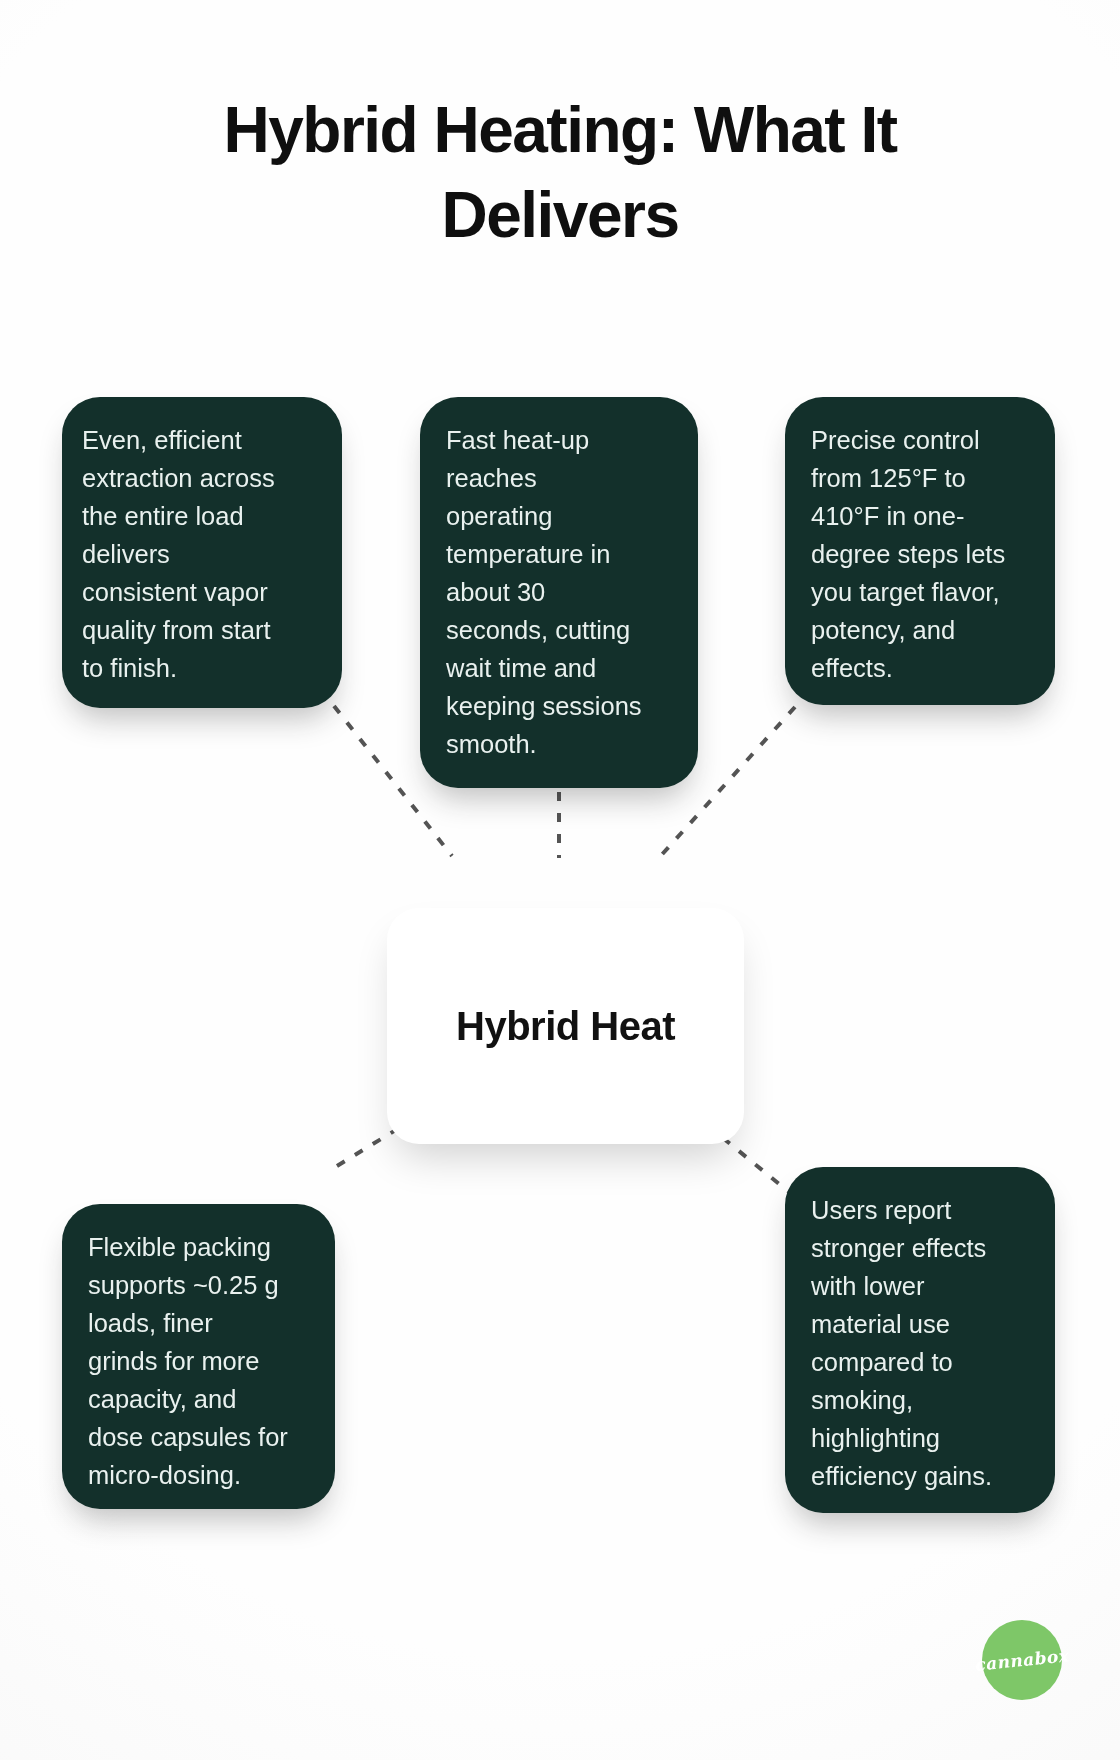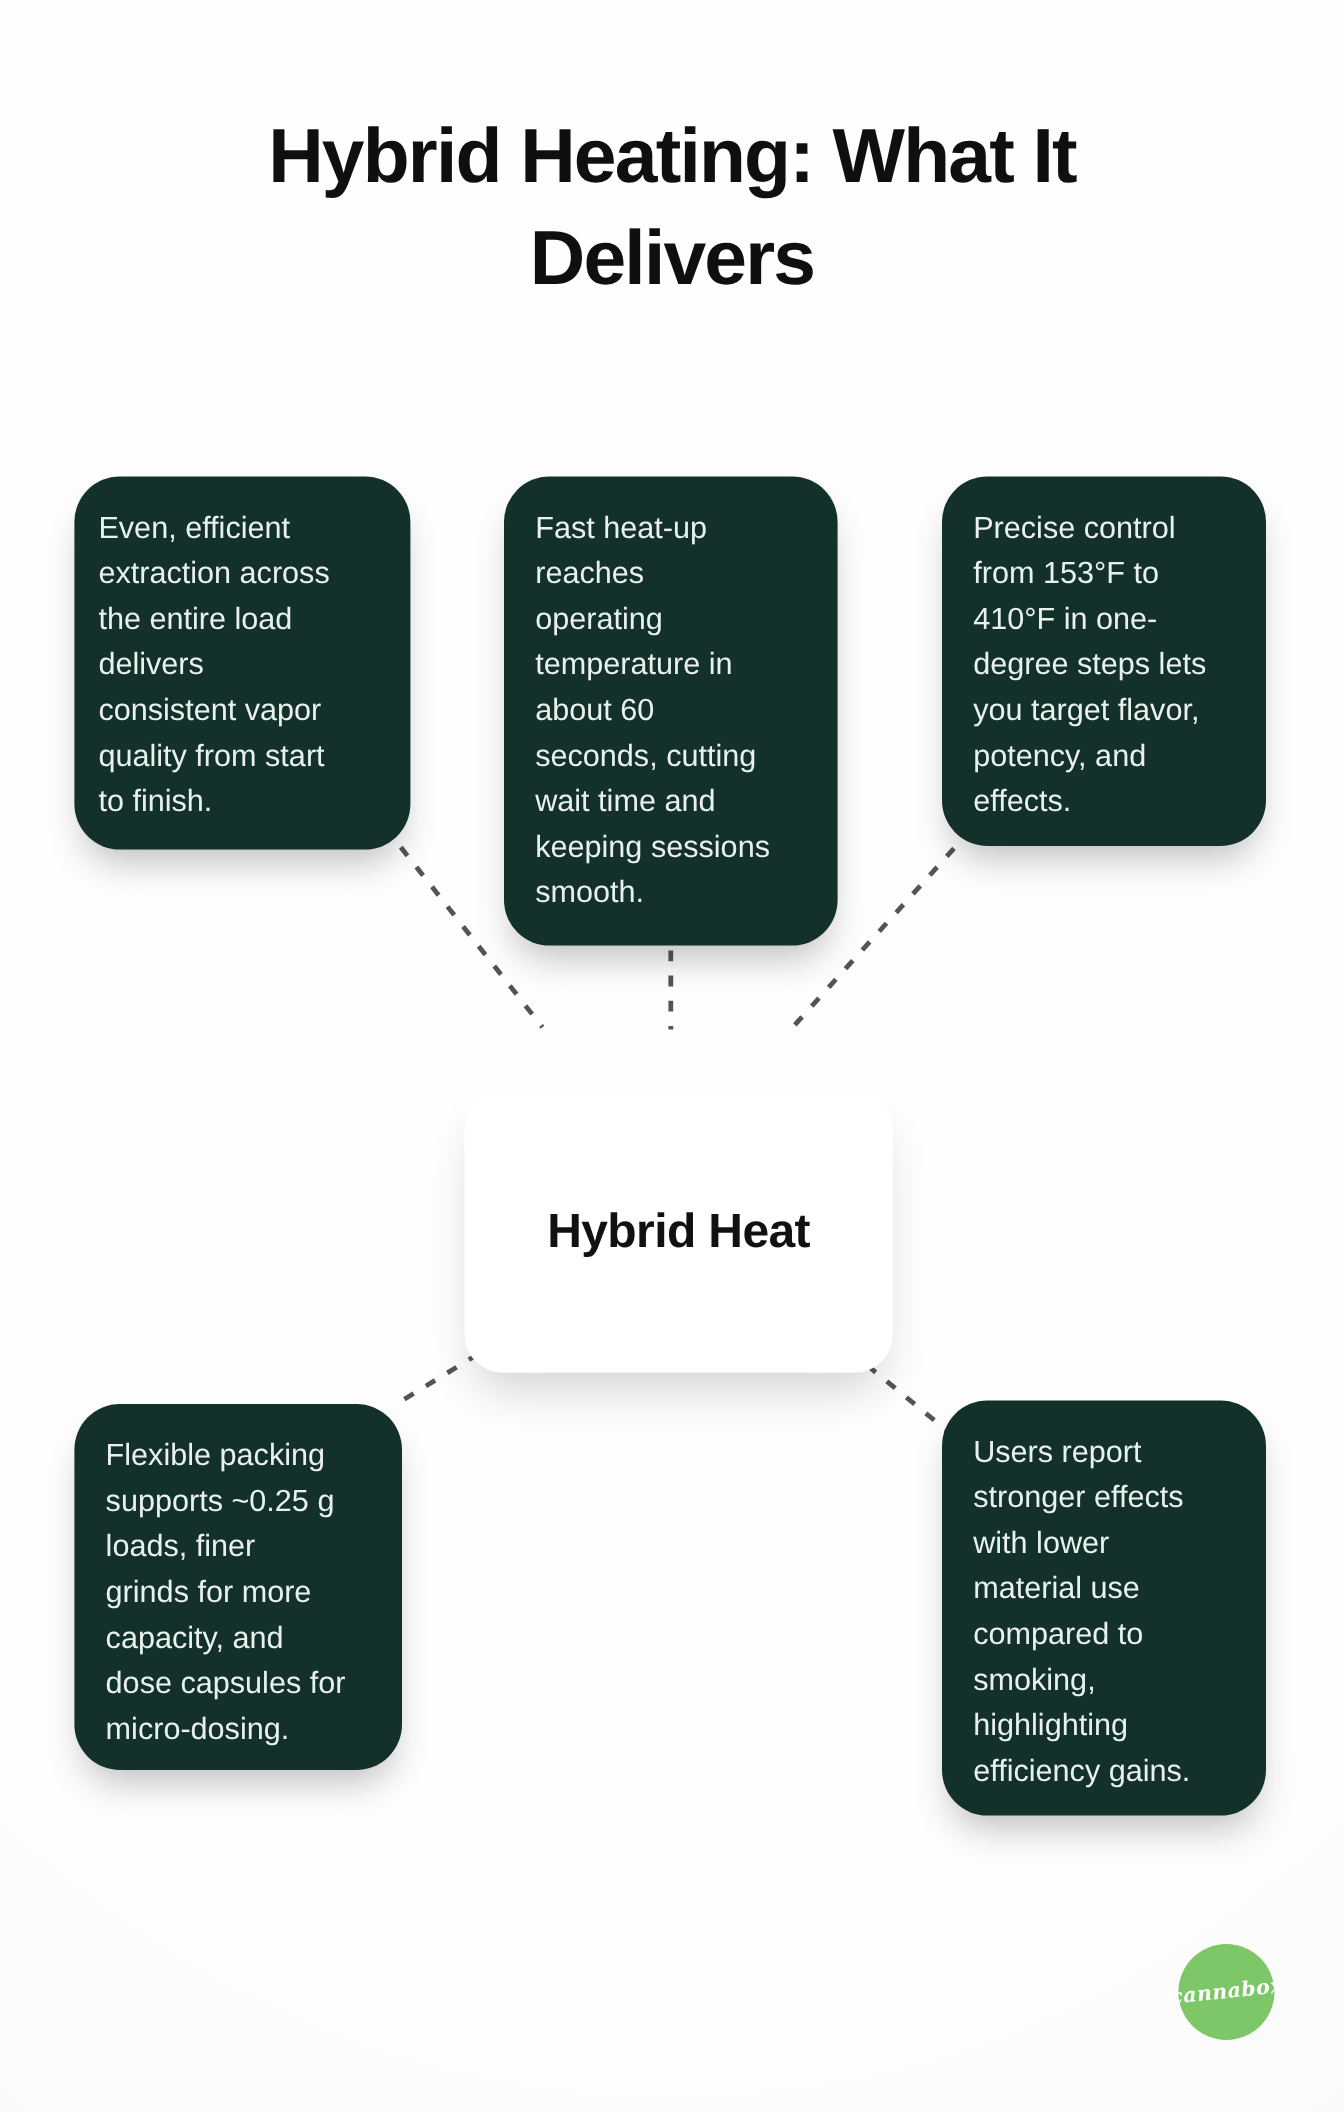--- a/index.html
+++ b/index.html
@@ -56,21 +56,21 @@
     border-radius:38px;
     padding:24px 26px;
     font-size:25.5px;
     line-height:38px;
     white-space:pre-line;
     box-shadow:0 18px 30px -8px rgba(30,30,30,0.28);
   }
   .card.c1{left:62px;  top:397px;  width:280px; height:311px;padding-left:20px;}
   .card.c2{left:420px; top:397px;  width:278px; height:391px;}
   .card.c3{left:785px; top:397px;  width:270px; height:308px;}
-  .card.c4{left:62px;  top:1170px; width:273px; height:305px;}
+  .card.c4{left:62px;  top:1204px; width:273px; height:305px;}
   .card.c5{left:785px; top:1167px; width:270px; height:346px;}
   .center-node{
     position:absolute;
     left:387px; top:908px;
     width:357px; height:236px;
     background:var(--center-bg);
     border-radius:32px;
     box-shadow:0 22px 40px -10px rgba(0,0,0,0.18);
     display:flex;
     align-items:center;
@@ -123,28 +123,28 @@
 the entire load
 delivers
 consistent vapor
 quality from start
 to finish.</div>
 
   <div class="card c2">Fast heat-up
 reaches
 operating
 temperature in
-about 60
+about 30
 seconds, cutting
 wait time and
 keeping sessions
 smooth.</div>
 
   <div class="card c3">Precise control
-from 153°F to
+from 125°F to
 410°F in one-
 degree steps lets
 you target flavor,
 potency, and
 effects.</div>
 
   <div class="card c4">Flexible packing
 supports ~0.25 g
 loads, finer
 grinds for more

